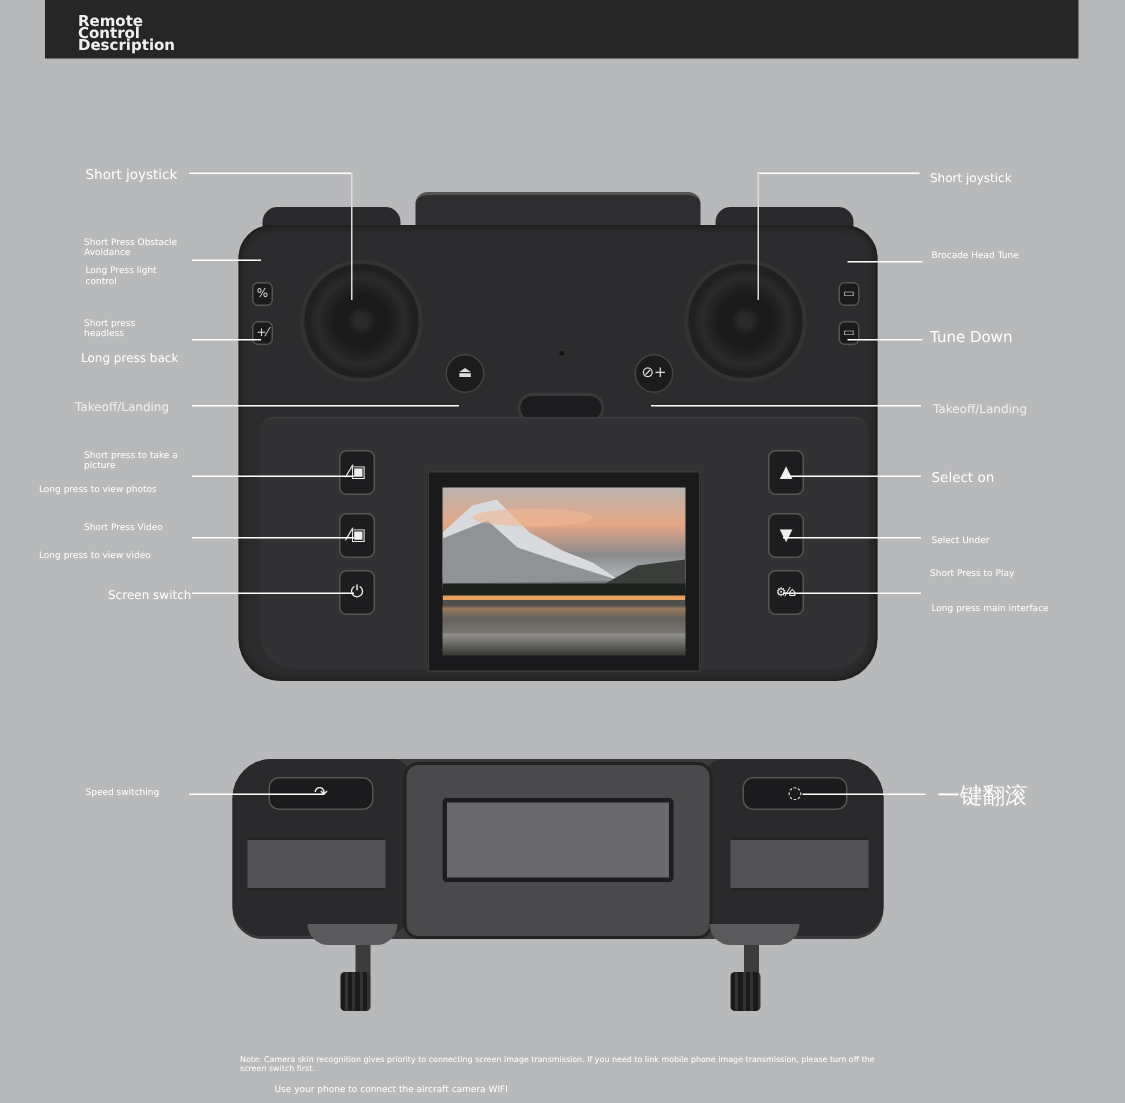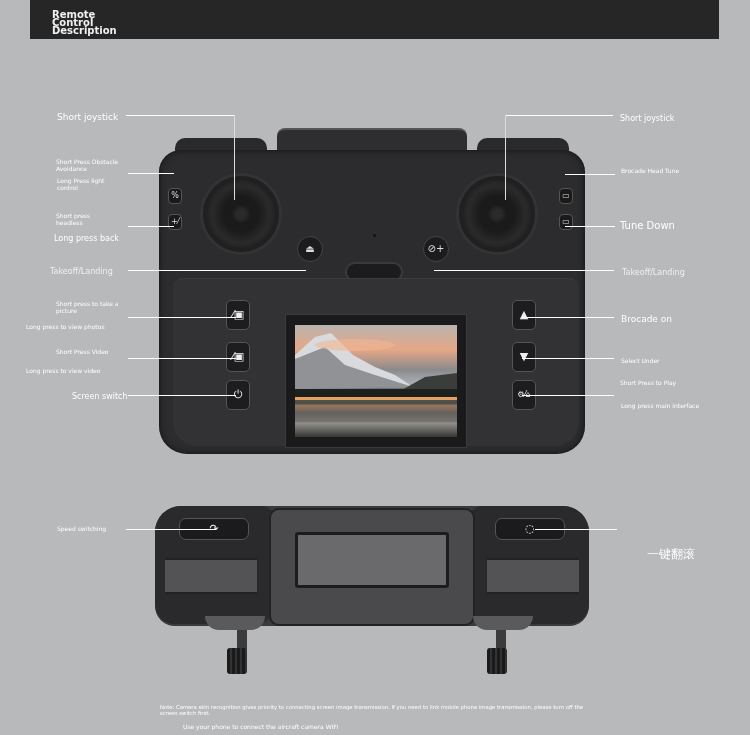--- a/index.html
+++ b/index.html
@@ -121,21 +121,21 @@
 <div class="lbl s6" style="left:26px;top:323px;">Long press to view photos</div>
 <div class="line" style="left:128px;top:317px;width:108px;"></div>
 
 <div class="lbl s6" style="left:56px;top:348px;">Short Press Video</div>
 <div class="lbl s6" style="left:26px;top:367px;">Long press to view video</div>
 <div class="line" style="left:128px;top:358px;width:108px;"></div>
 
 <div class="lbl s8" style="left:72px;top:392px;">Screen switch</div>
 <div class="line" style="left:128px;top:395px;width:108px;"></div>
 
-<div class="lbl s9" style="left:621px;top:314px;">Brocade on</div>
+<div class="lbl s9" style="left:621px;top:314px;">Select on</div>
 <div class="line" style="left:522px;top:317px;width:92px;"></div>
 
 <div class="lbl s6" style="left:621px;top:357px;">Select Under</div>
 <div class="line" style="left:522px;top:358px;width:92px;"></div>
 
 <div class="lbl s6" style="left:620px;top:379px;width:60px;white-space:normal;">Short Press to Play</div>
 <div class="lbl s6" style="left:621px;top:402px;">Long press main interface</div>
 <div class="line" style="left:522px;top:395px;width:92px;"></div>
 
 <div class="remote-bot">
@@ -153,17 +153,17 @@
   <div class="stand" style="left:318px;"></div>
   <div class="stem" style="left:82px;"></div>
   <div class="stem" style="left:341px;"></div>
   <div class="knob" style="left:72px;"></div>
   <div class="knob" style="left:332px;"></div>
 </div>
 
 <div class="lbl s6" style="left:57px;top:525px;">Speed switching</div>
 <div class="line" style="left:126px;top:529px;width:90px;"></div>
 
-<div class="lbl" style="left:647px;top:523px;font-size:12px;line-height:14px;margin-top:24px;">一键翻滚</div>
+<div class="lbl" style="left:625px;top:523px;font-size:15px;line-height:14px;">一键翻滚</div>
 <div class="line" style="left:535px;top:529px;width:82px;"></div>
 
 <div class="lbl" style="left:160px;top:704px;width:430px;white-space:normal;font-size:5.3px;line-height:6px;">Note: Camera skin recognition gives priority to connecting screen image transmission. If you need to link mobile phone image transmission, please turn off the screen switch first.</div>
 <div class="lbl s6" style="left:183px;top:723px;">Use your phone to connect the aircraft camera WIFI</div>
 
 </body></html>

